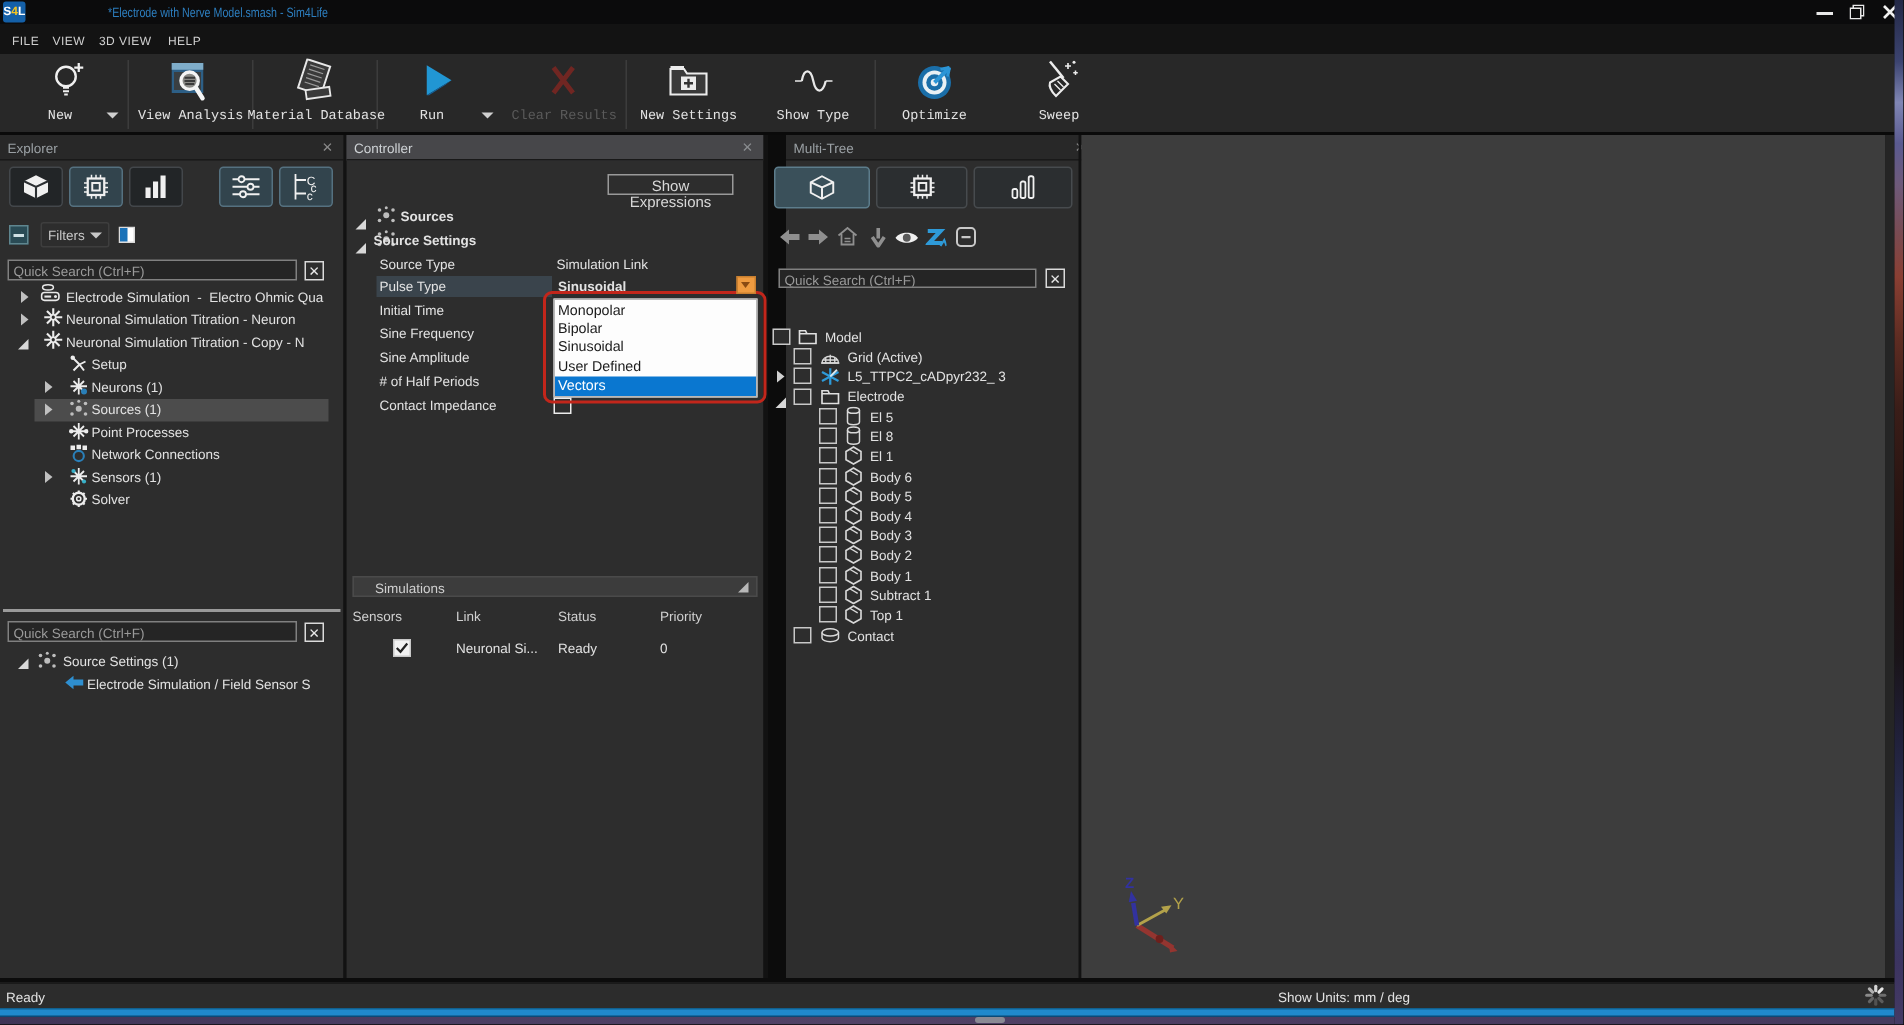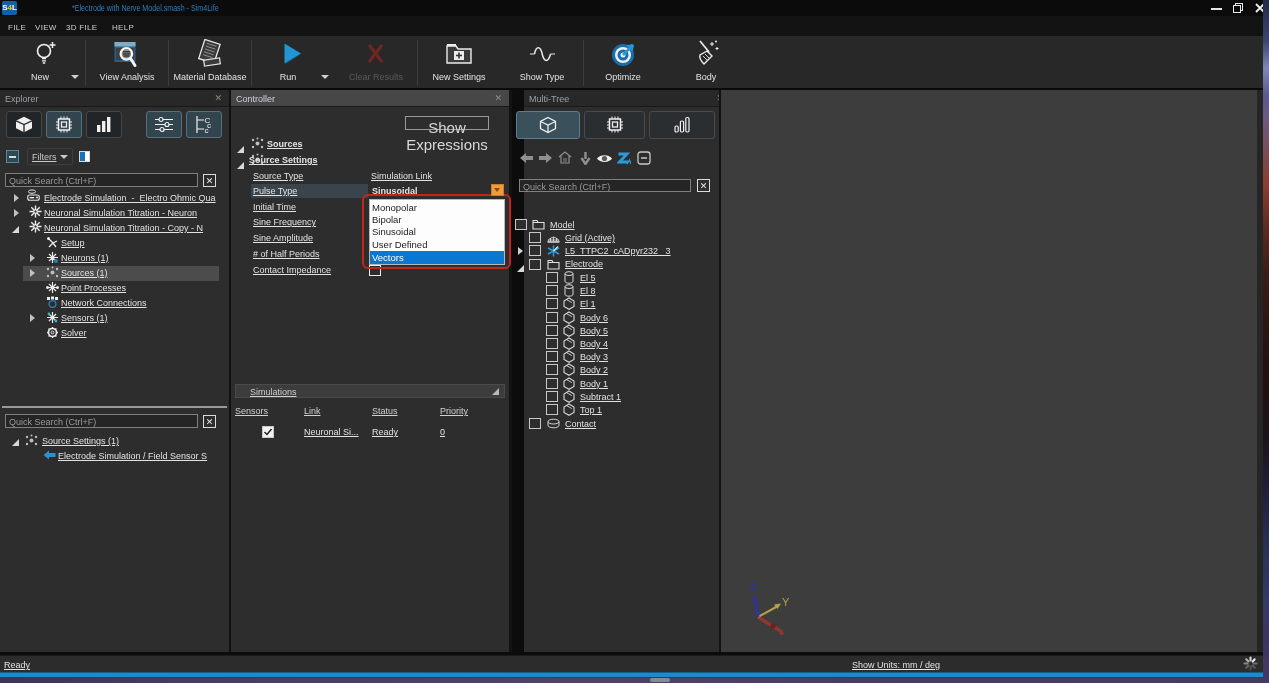--- a/index.html
+++ b/index.html
@@ -11,35 +11,35 @@
 #wallB{left:0;top:678px;width:1263px;height:5px;
 background:linear-gradient(90deg,#3f3456 0%,#4a3d62 20%,#514266 45%,#4a3b60 70%,#453a5e 100%);}
 #titlebar{left:0;top:0;width:1263px;height:16px;background:#0b0b0c;}
 #appicon{left:2px;top:1px;width:15px;height:14px;background:#1460a8;border-radius:2px;
 color:#fff;font-size:8px;font-weight:bold;text-align:center;line-height:14px;}
 #title{left:72px;top:3px;font-size:9px;color:#2d7fc0;transform:scaleX(0.79);transform-origin:left top;white-space:nowrap;}
 #menubar{left:0;top:16px;width:1263px;height:20px;background:#131313;color:#cfcfcf;font-size:8px;}
 .menuitem{top:23px;color:#cfcfcf;font-size:8px;letter-spacing:0.3px;}
 #toolbar{left:0;top:36px;width:1263px;height:54px;background:#282828;border-bottom:2px solid #0a0a0a;}
 .tsep{top:40px;width:1px;height:46px;background:#3c3c3c;}
-.tlabel{top:72px;font-size:9px;color:#e2e2e2;text-align:center;white-space:nowrap;}
+.tlabel{top:72px;font-size:9px;color:#e2e2e2;text-align:center;white-space:nowrap;font-family:Liberation Mono, monospace;}
 .caret{width:0;height:0;border-left:4px solid transparent;border-right:4px solid transparent;border-top:4px solid #cfcfcf;}
 .panel{background:#2d2d2d;top:90px;height:562px;}
 .phead{left:0;top:0;width:100%;height:17px;background:#282828;border-bottom:1px solid #191919;
 font-size:9px;color:#9aa0a4;padding:4px 0 0 5px;}
 .pclose{position:absolute;right:7px;top:4px;color:#8a8a8a;font-size:9px;line-height:9px;}
 #explorer{left:0;width:229px;}
 #controller{left:231px;width:278px;}
 #multitree{left:524px;width:207px;}
 .gapv{top:90px;width:2px;height:562px;background:#121212;}
 #viewport{left:721px;top:90px;width:536px;height:562px;background:#3d3d3d;}
 #rightband{left:1257px;top:90px;width:6px;height:562px;background:#252525;}
 #statusbar{left:0;top:655px;width:1263px;height:17px;background:#2c2c2c;border-top:1px solid #1a1a1a;}
 #bluebar{left:0;top:672px;width:1263px;height:6px;background:#2089cc;border-top:1px solid #10608f;border-bottom:1px solid #0a4a77;}
-.t9{font-size:9px;color:#e2e2e2;white-space:nowrap;text-decoration:underline;}
+.t9{font-size:9px;color:#e2e2e2;white-space:nowrap;}
 .qsearch{position:absolute;background:#252525;border:1px solid #808080;color:#9a9a9a;
 font-size:9px;padding:2px 0 0 3px;white-space:nowrap;overflow:hidden;}
 .xbtn{position:absolute;border:1px solid #dadada;color:#e8e8e8;text-align:center;background:#2d2d2d;}
 .cb{position:absolute;border:1px solid #c8c8c8;background:#2d2d2d;}
 .aR{position:absolute;width:0;height:0;border-top:4px solid transparent;border-bottom:4px solid transparent;border-left:5px solid #c0c0c0;}
 .aE{position:absolute;width:0;height:0;border-left:7px solid transparent;border-bottom:7px solid #d8d8d8;}
 </style></head>
 <body>
 <div id="stage">
   <div class="abs" id="titlebar"></div>
@@ -49,21 +49,21 @@
   <svg class="abs" style="left:1233px;top:3px" width="10" height="10" viewBox="0 0 10 10">
     <rect x="2.5" y="0.5" width="7" height="7" fill="none" stroke="#e8e8e8"></rect>
     <rect x="0.5" y="2.5" width="7" height="7" fill="#0b0b0c" stroke="#e8e8e8"></rect>
   </svg>
   <svg class="abs" style="left:1255px;top:3px" width="10" height="10" viewBox="0 0 10 10">
     <path d="M1 1 L9 9 M9 1 L1 9" stroke="#f0f0f0" stroke-width="1.8"></path>
   </svg>
   <div class="abs" id="menubar"></div>
   <div class="abs menuitem" style="left:8px">FILE</div>
   <div class="abs menuitem" style="left:35px">VIEW</div>
-  <div class="abs menuitem" style="left:66px">3D FILE</div>
+  <div class="abs menuitem" style="left:66px">3D VIEW</div>
   <div class="abs menuitem" style="left:112px">HELP</div>
   <div class="abs" id="toolbar"></div>
   <div id="toolbaritems">
     <div class="abs tsep" style="left:85px"></div>
     <div class="abs tsep" style="left:168px"></div>
     <div class="abs tsep" style="left:251px"></div>
     <div class="abs tsep" style="left:417px"></div>
     <div class="abs tsep" style="left:583px"></div>
 
     <svg class="abs" style="left:33px;top:41px" width="24" height="26" viewBox="0 0 24 26">
@@ -130,21 +130,21 @@
     <div class="abs tlabel" style="left:593px;width:60px">Optimize</div>
 
     <svg class="abs" style="left:692px;top:39px" width="30" height="30" viewBox="0 0 30 30">
       <path d="M8 2 L17 13" stroke="#ececec" stroke-width="1.7"></path>
       <path d="M15 12 L20 17 L12 25 C9 22,7 19,8 16 Z" fill="none" stroke="#ececec" stroke-width="1.4"></path>
       <path d="M11 17 l4 4 M13 15 l4 4" stroke="#ececec" stroke-width="0.9"></path>
       <path d="M20 3 l0 4 M18 5 l4 0" stroke="#ececec" stroke-width="1.1"></path>
       <path d="M25 8 l0 3 M23.5 9.5 l3 0" stroke="#ececec" stroke-width="1"></path>
       <circle cx="24" cy="2.5" r="1" fill="#ececec"></circle>
     </svg>
-    <div class="abs tlabel" style="left:676px;width:60px">Body</div>
+    <div class="abs tlabel" style="left:676px;width:60px">Sweep</div>
   </div>
   <div class="abs panel" id="explorer">
       <div class="phead">Explorer<span class="pclose">✕</span></div>
     </div>
   <div id="explorercontent">
 
     <div class="abs" style="left:6px;top:111px;width:36px;height:27px;background:#222527;border:1px solid #43474b;border-radius:3px"></div>
     <svg class="abs" style="left:15px;top:116px" width="18" height="17" viewBox="0 0 18 17">
       <path d="M9 0.8 L17 4.8 L17 12.2 L9 16.2 L1 12.2 L1 4.8 Z" fill="#f0f0f0"></path>
       <path d="M9 8.6 L9 16.2 M1 4.8 L9 8.6 L17 4.8" stroke="#2a2e31" stroke-width="1.4" fill="none"></path>
@@ -277,21 +277,21 @@
       <path d="M0.5 5 L6 0.5 L6 3 L12.5 3 L12.5 7 L6 7 L6 9.5 Z" fill="#2e8fd0"></path>
     </svg>
     <div class="abs t9" style="left:58px;top:451px">Electrode Simulation / Field Sensor S</div>
   </div>
   <div class="abs gapv" style="left:229px"></div>
   <div class="abs panel" id="controller">
       <div class="phead" style="background:#47474a;color:#ced2d5">Controller<span class="pclose" style="color:#8a8d90">✕</span></div>
     </div>
   <div id="controllercontent">
     <div class="abs" style="left:405px;top:116px;width:84px;height:14px;border:1px solid #999;background:#2d2d2d;
-      font-size:15px;color:#d8d8d8;text-align:center;padding-top:2px">Show Expressions</div>
+      font-size:10px;color:#d8d8d8;text-align:center;padding-top:2px">Show Expressions</div>
     <div class="abs aE" style="left:237px;top:146px"></div>
     <svg class="abs" style="left:251px;top:137px" width="13" height="13" viewBox="0 0 13 13">
       <circle cx="6.5" cy="6.5" r="2" fill="#bdbdbd"></circle>
       <circle cx="2" cy="3" r="1.2" fill="#bdbdbd"></circle>
         <circle cx="11" cy="3" r="1.2" fill="#bdbdbd"></circle>
       <circle cx="2" cy="10" r="1.2" fill="#bdbdbd"></circle>
         <circle cx="11" cy="10" r="1.2" fill="#bdbdbd"></circle>
       <circle cx="6.5" cy="1.5" r="1" fill="#bdbdbd"></circle>
     </svg>
     <div class="abs t9" style="left:267px;top:139px;font-weight:bold">Sources</div>

